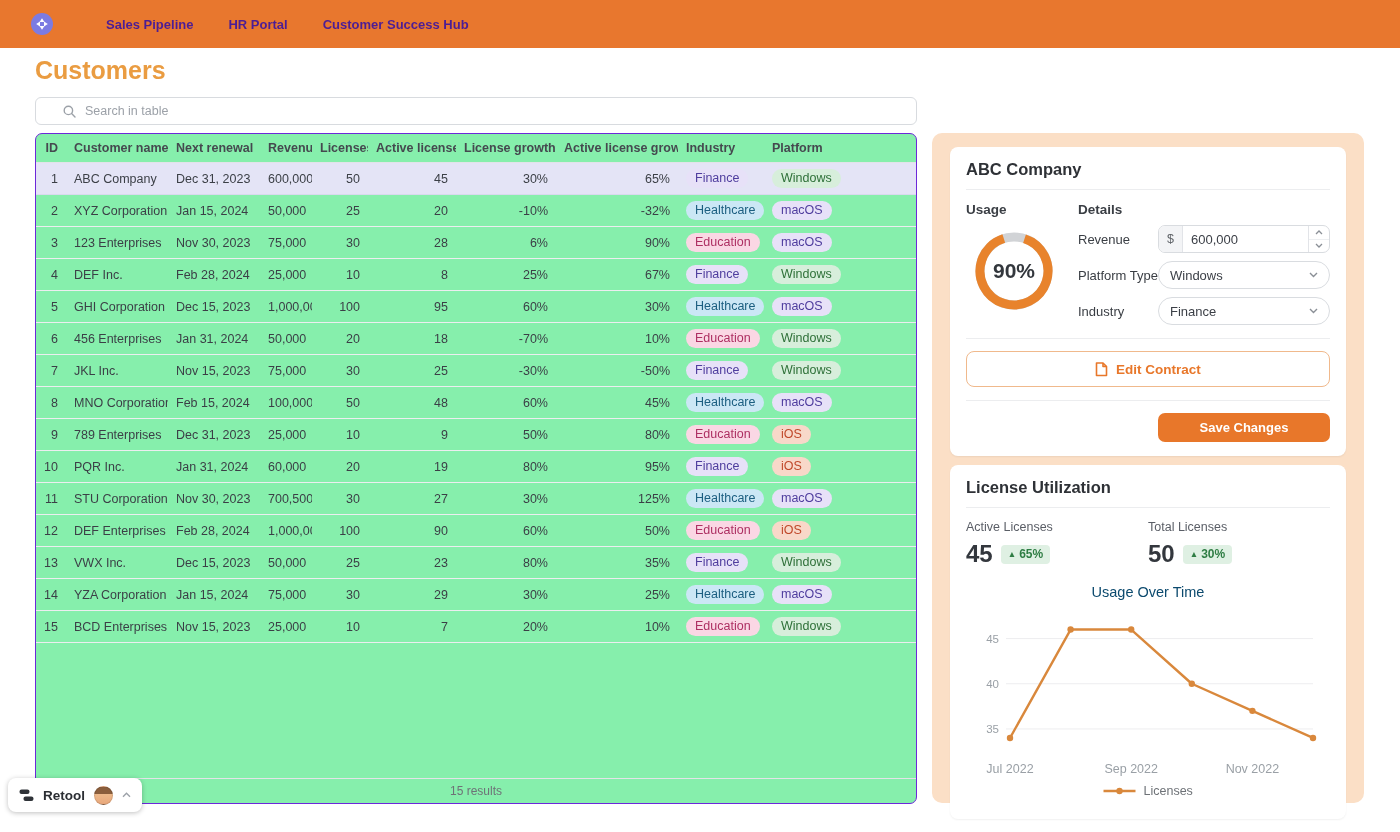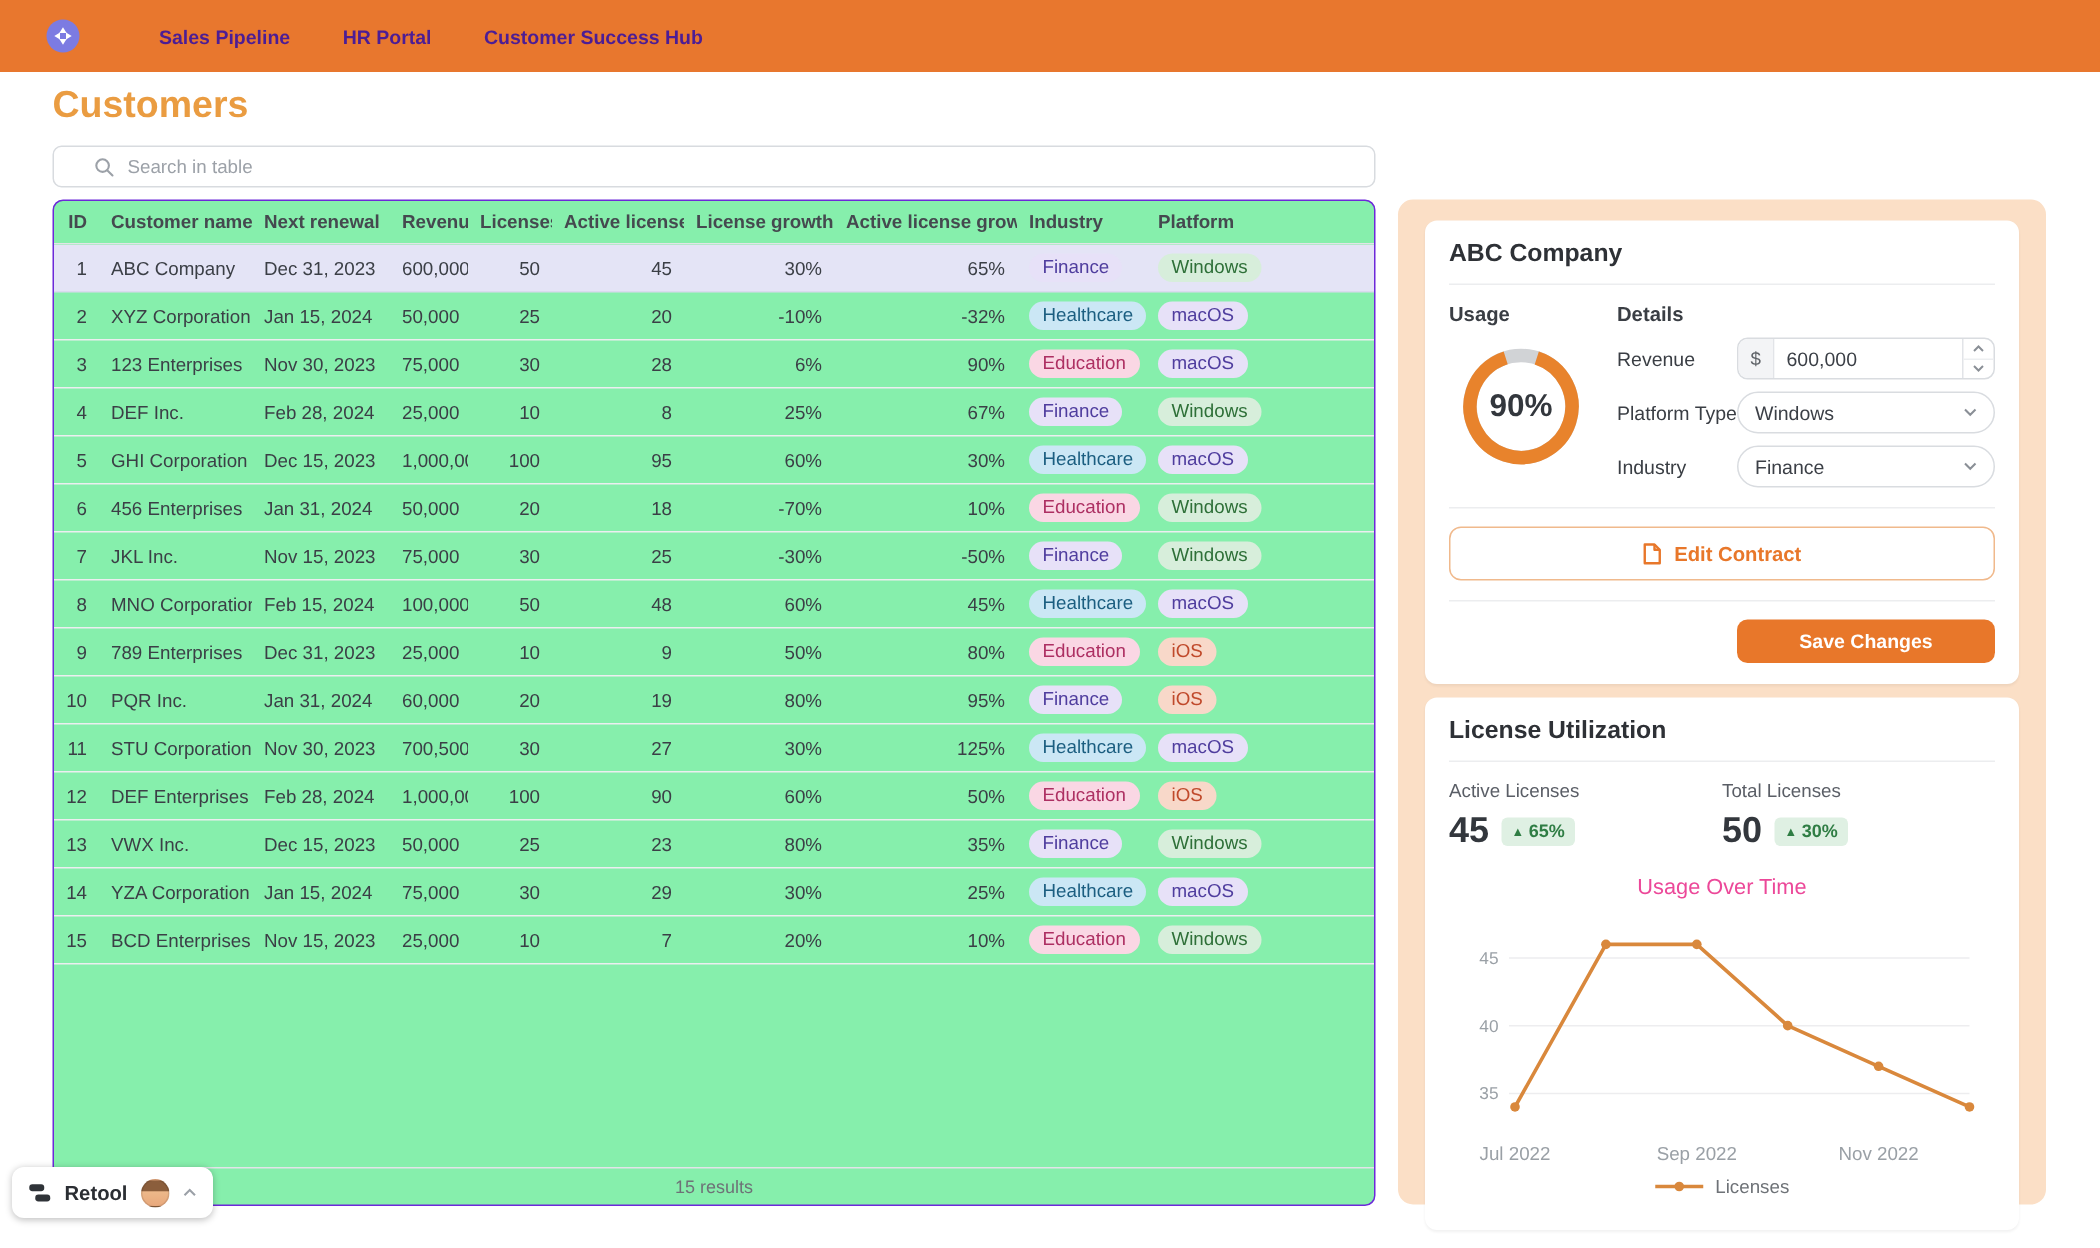--- a/index.html
+++ b/index.html
@@ -70,21 +70,21 @@
 
   .stats-row { display:flex; padding-top:12px; }
   .stat { width:50%; }
   .stat-label { font-size:12.5px; color:#5A5E66; margin-bottom:6px; }
   .stat-value-row { display:flex; align-items:center; gap:8px; }
   .stat-value { font-size:24px; font-weight:700; color:#33373D; }
   .delta-badge { background:#DFF0E3; color:#2F7D44; font-size:12px; font-weight:700; padding:2.5px 7px; border-radius:4px; display:inline-flex; align-items:center; gap:3px; }
   .delta-badge .tri { font-size:8.5px; }
 
   .chart-block { margin-top:16px; }
-  .chart-title { text-align:center; font-size:14.5px; color:#ec4899; margin-bottom:4px; }
+  .chart-title { text-align:center; font-size:14.5px; color:#0c4a6e; margin-bottom:4px; }
 
   
   .retool-badge { position:fixed; left:8px; bottom:20px; height:34px; background:#fff; border-radius:8px; box-shadow:0 1px 5px rgba(0,0,0,0.25); display:flex; align-items:center; padding:0 11px; gap:9px; cursor:pointer; }
   .retool-name { font-size:13.5px; font-weight:700; color:#2B2E33; }
   .avatar { width:19px; height:19px; border-radius:50%; background:linear-gradient(180deg,#8B5E3C 0%,#8B5E3C 42%,#EDB98A 42%,#E8A87C 100%); border:0.5px solid rgba(0,0,0,0.1); }
 </style>
 </head>
 <body>
 
 <div class="topbar">

